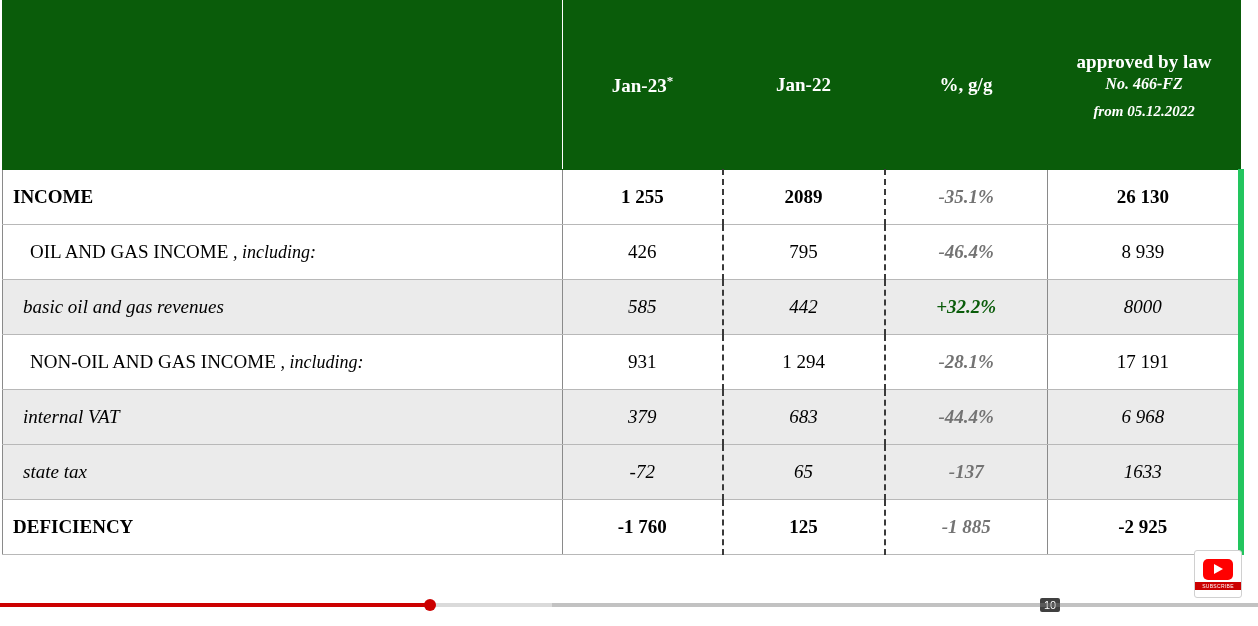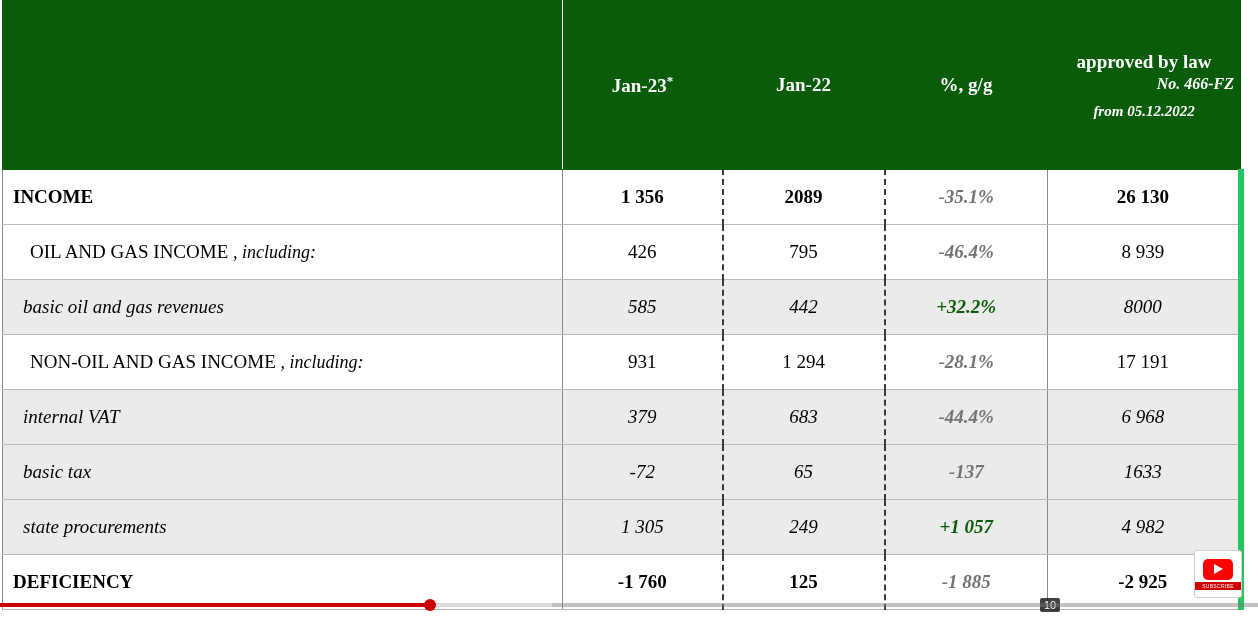--- a/index.html
+++ b/index.html
@@ -59,21 +59,20 @@
   .hdr-star {
     font-size: 13px;
     vertical-align: super;
   }
   .hdr-sub1 {
     display: block;
     font-size: 16px;
     font-style: italic;
     font-weight: bold;
     margin-top: 2px;
-    text-align: right;
   }
   .hdr-sub2 {
     display: block;
     font-size: 15px;
     font-style: italic;
     font-weight: bold;
     margin-top: 10px;
   }
 
   tbody td {
@@ -237,21 +236,21 @@
           <span class="hdr-main">approved by law</span>
           <span class="hdr-sub1">No. 466-FZ</span>
           <span class="hdr-sub2">from 05.12.2022</span>
         </th>
       </tr>
     </thead>
     <tbody>
 
       <tr>
         <td class="label"><span class="label-main">INCOME</span><span class="sub-italic"></span></td>
-        <td class="num col-jan23 lv-bold">1 356</td>
+        <td class="num col-jan23 lv-bold">1 255</td>
         <td class="num col-jan22 lv-bold">2089</td>
         <td class="num col-pct">-35.1%</td>
         <td class="num col-law lv-bold">26 130</td>
       </tr>
 
       <tr>
         <td class="label"><span class="label-normal">OIL AND GAS INCOME </span><span class="sub-italic">, including:</span></td>
         <td class="num col-jan23">426</td>
         <td class="num col-jan22">795</td>
         <td class="num col-pct">-46.4%</td>
@@ -276,35 +275,28 @@
 
       <tr class="shaded">
         <td class="label indent"><span class="label-it">internal VAT</span></td>
         <td class="num col-jan23 lv-italic">379</td>
         <td class="num col-jan22 lv-italic">683</td>
         <td class="num col-pct">-44.4%</td>
         <td class="num col-law lv-italic">6 968</td>
       </tr>
 
       <tr class="shaded">
-        <td class="label indent"><span class="label-it">basic tax</span></td>
+        <td class="label indent"><span class="label-it">state tax</span></td>
         <td class="num col-jan23 lv-italic">-72</td>
         <td class="num col-jan22 lv-italic">65</td>
         <td class="num col-pct">-137</td>
         <td class="num col-law lv-italic">1633</td>
       </tr>
 
 
-      <tr class="shaded">
-        <td class="label indent"><span class="label-it">state procurements</span></td>
-        <td class="num col-jan23 lv-italic">1 305</td>
-        <td class="num col-jan22 lv-italic">249</td>
-        <td class="num col-pct pos">+1 057</td>
-        <td class="num col-law lv-italic">4 982</td>
-      </tr>
 
       <tr>
         <td class="label"><span class="label-main">DEFICIENCY</span></td>
         <td class="num col-jan23 lv-bold">-1 760</td>
         <td class="num col-jan22 lv-bold">125</td>
         <td class="num col-pct">-1 885</td>
         <td class="num col-law lv-bold">-2 925</td>
       </tr>
 
     </tbody>

